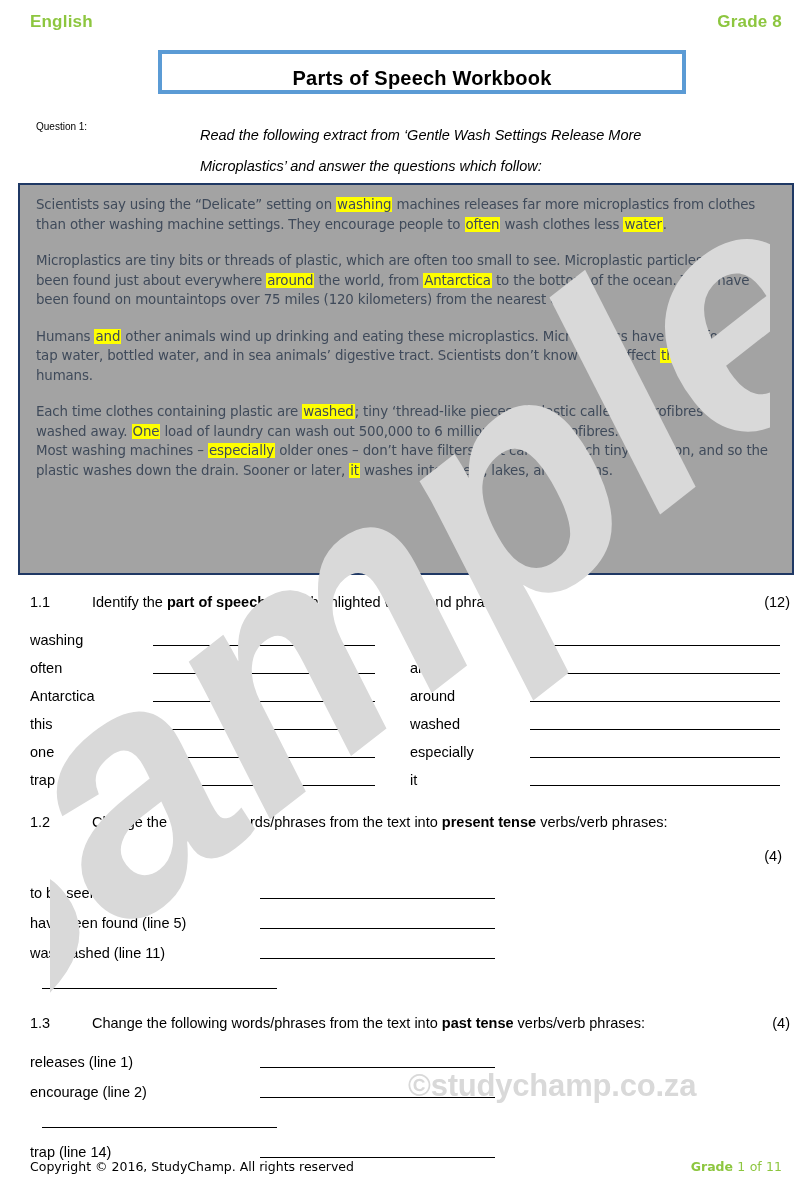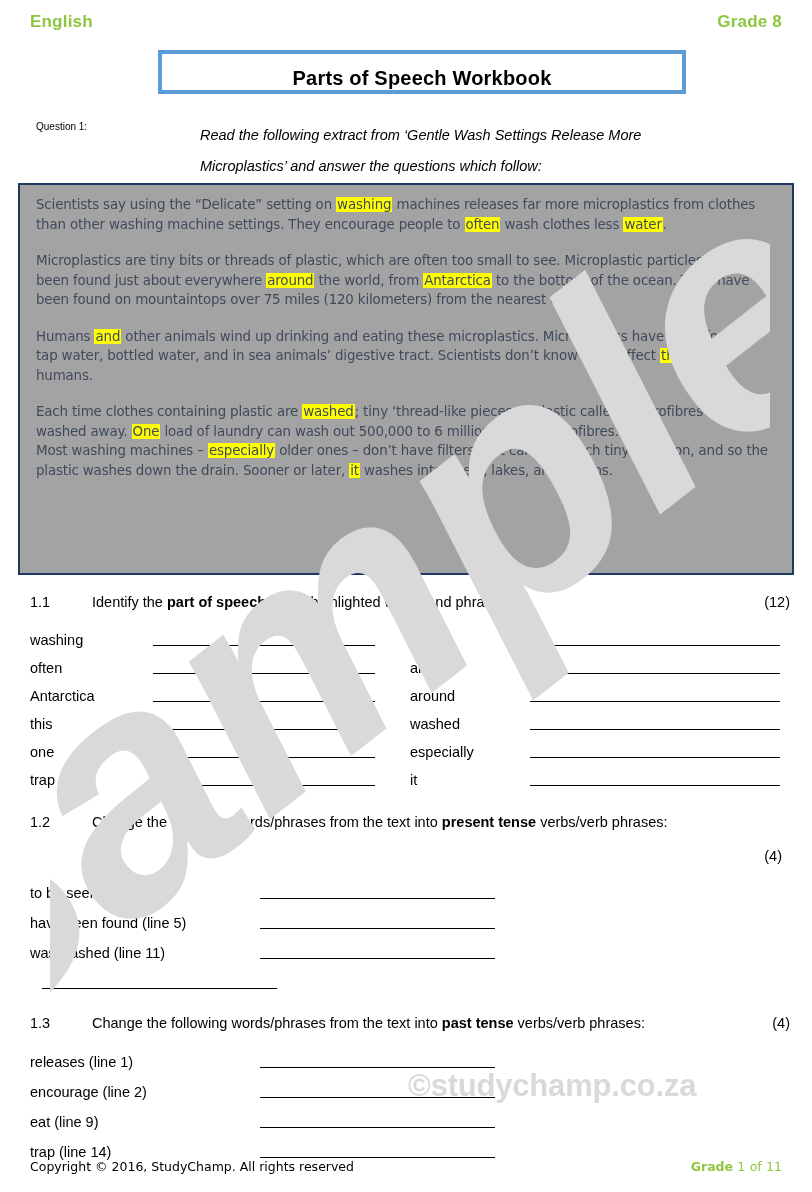--- a/index.html
+++ b/index.html
@@ -364,21 +364,20 @@
     <div class="ans-list" id="q13-list">
         <div class="ans-row">
           <span class="word">releases (line 1)</span>
           <span class="rule"></span>
         </div>
         <div class="ans-row">
           <span class="word">encourage (line 2)</span>
           <span class="rule"></span>
         </div>
         <div class="ans-row">
-          <span class="word">eat (line 9)</span>
           <span class="rule"></span>
         </div>
         <div class="ans-row">
           <span class="word">trap (line 14)</span>
           <span class="rule"></span>
         </div>
       </div>
   </div>
 
   <div class="watermark-sample">

